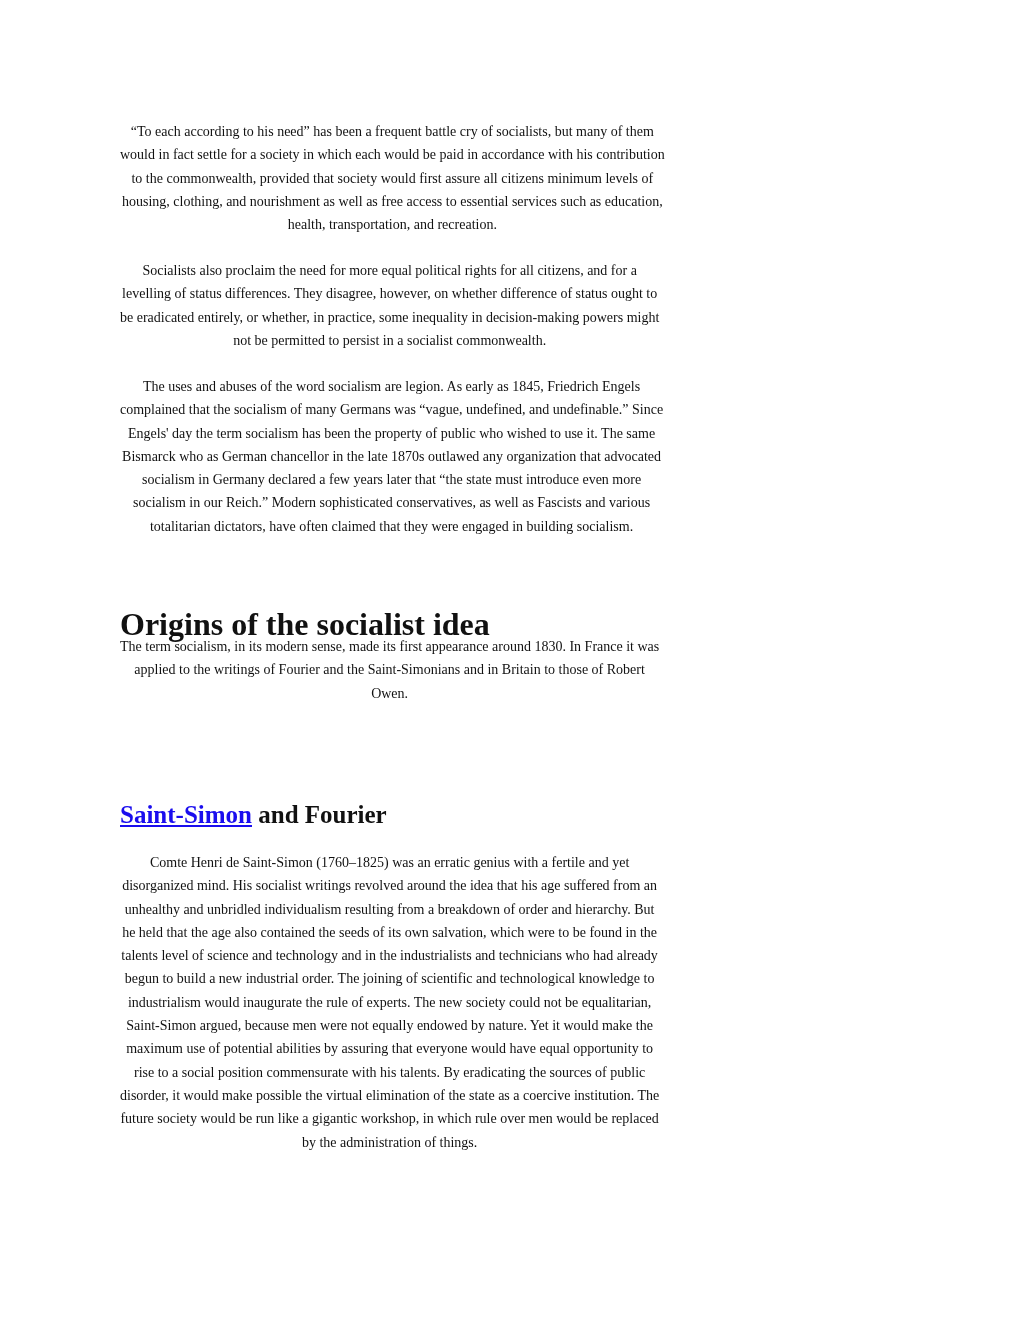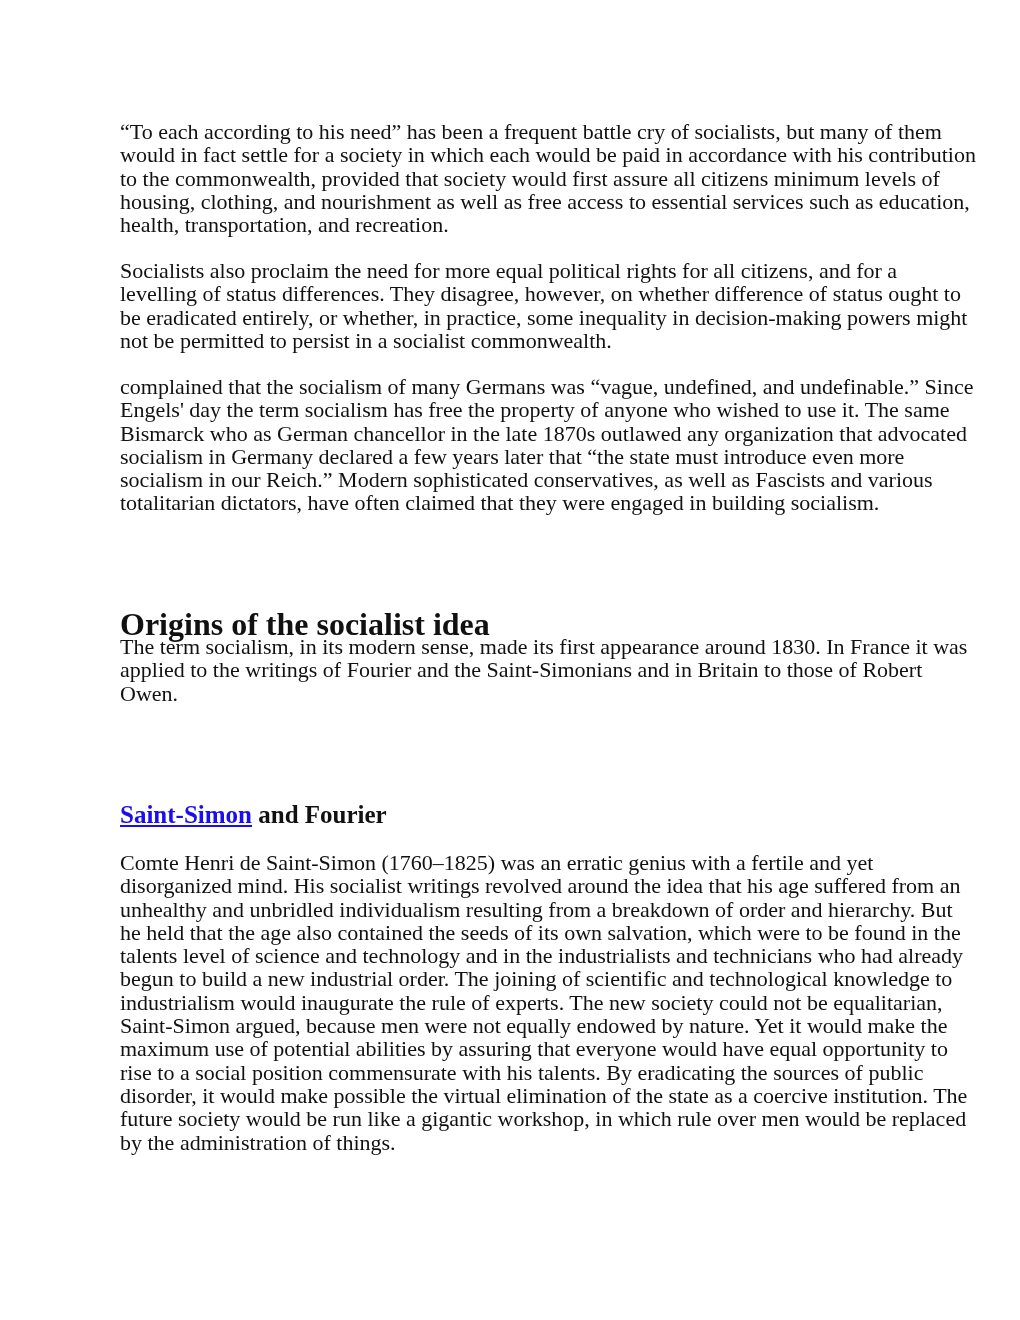--- a/index.html
+++ b/index.html
@@ -15,24 +15,25 @@
       font-family: "Liberation Serif", "DejaVu Serif", serif;
       color: #111111;
     }
     .page {
       position: absolute;
       left: 120px;
       top: 120px;
       width: 800px;
     }
     .para {
-      font-size: 22px;
+      font-size: 14px;
       line-height: 23.3px;
       margin: 0;
       white-space: nowrap;
+      text-align: center;
     }
     .para .ln { display: block; }
     #p1 { position: absolute; top: 0; }
     #p2 { position: absolute; top: 139px; }
     #p3 { position: absolute; top: 255px; }
     #h2 {
       position: absolute;
       top: 486px;
       margin: 0;
       font-size: 32px;
@@ -74,22 +75,23 @@
   </p>
 
   <p id="p2" class="para">
     <span class="ln">Socialists also proclaim the need for more equal political rights for all citizens, and for a</span>
     <span class="ln">levelling of status differences. They disagree, however, on whether difference of status ought to</span>
     <span class="ln">be eradicated entirely, or whether, in practice, some inequality in decision-making powers might</span>
     <span class="ln">not be permitted to persist in a socialist commonwealth.</span>
   </p>
 
   <p id="p3" class="para">
+    <span class="ln">The uses and abuses of the word socialism are legion. As early as 1845, Friedrich Engels</span>
     <span class="ln">complained that the socialism of many Germans was “vague, undefined, and undefinable.” Since</span>
-    <span class="ln">Engels' day the term socialism has free the property of anyone who wished to use it. The same</span>
+    <span class="ln">Engels' day the term socialism has been the property of public who wished to use it. The same</span>
     <span class="ln">Bismarck who as German chancellor in the late 1870s outlawed any organization that advocated</span>
     <span class="ln">socialism in Germany declared a few years later that “the state must introduce even more</span>
     <span class="ln">socialism in our Reich.” Modern sophisticated conservatives, as well as Fascists and various</span>
     <span class="ln">totalitarian dictators, have often claimed that they were engaged in building socialism.</span>
   </p>
 
   <h2 id="h2">Origins of the socialist idea</h2>
 
   <p id="p4" class="para">
     <span class="ln">The term socialism, in its modern sense, made its first appearance around 1830. In France it was</span>

